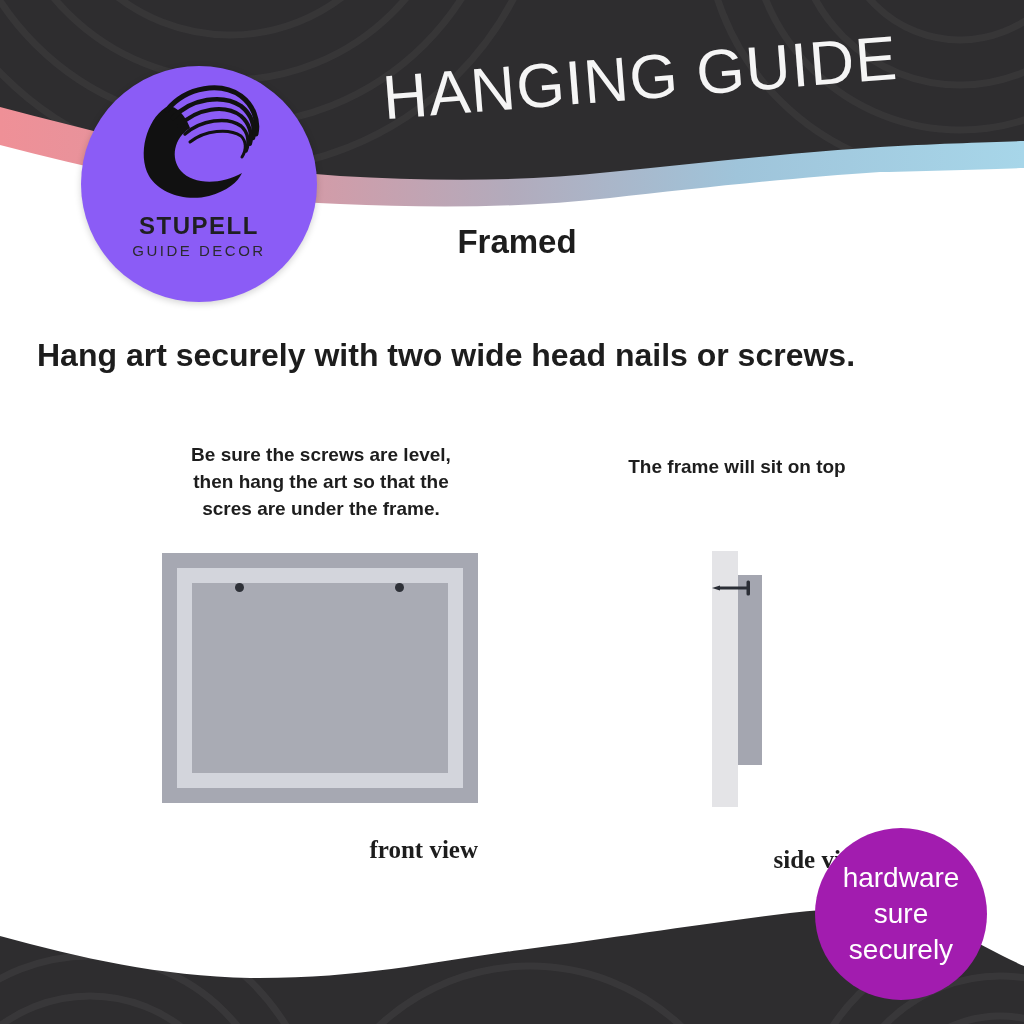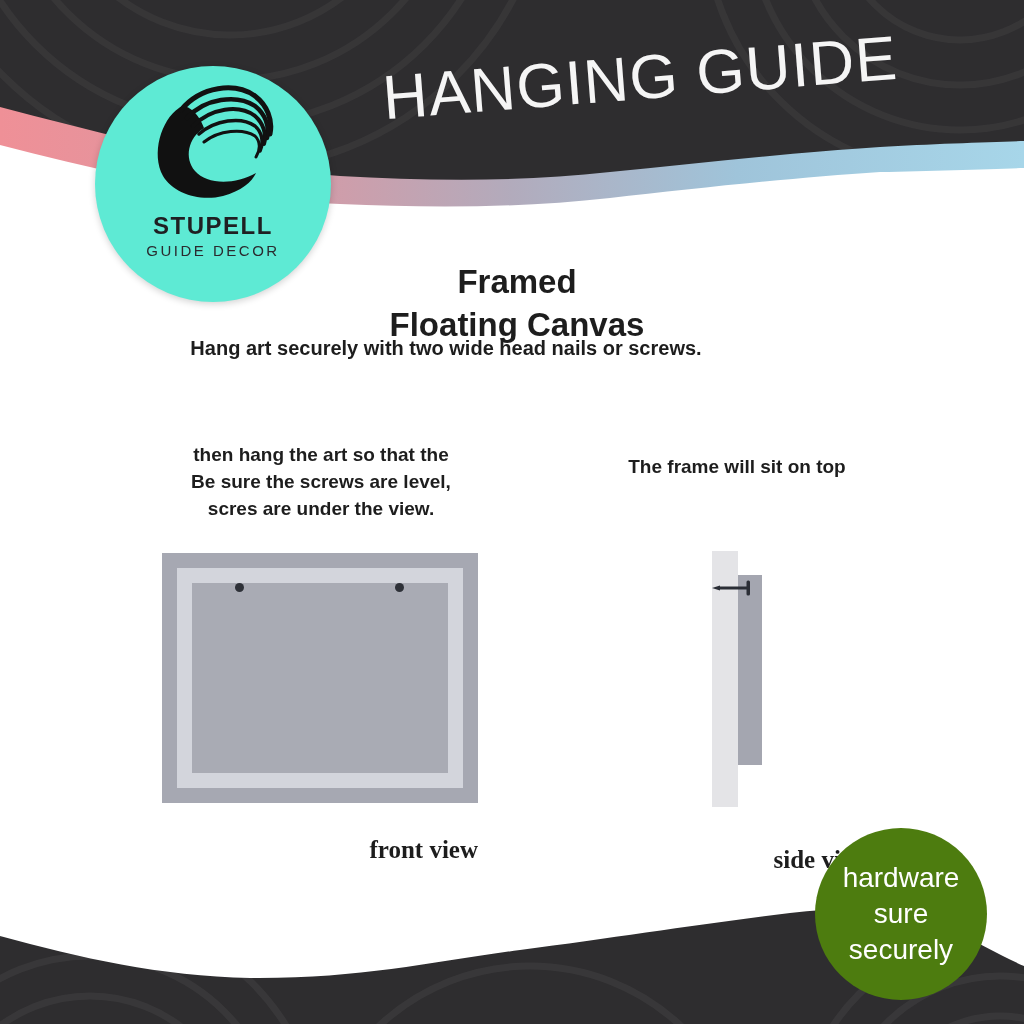--- a/index.html
+++ b/index.html
@@ -16,42 +16,42 @@
   #banner-title{
     position:absolute;left:350px;top:42px;width:580px;z-index:3;
     text-align:center;color:#f5f5f5;
     font-size:62px;font-weight:400;letter-spacing:1px;
     transform:rotate(-4.5deg);
     white-space:nowrap;
   }
 
   
   #logo-circle{
-    position:absolute;left:95px;top:66px;width:236px;height:236px;z-index:4;
-    background:#5eead4;border-radius:50%;
+    position:absolute;left:81px;top:66px;width:236px;height:236px;z-index:4;
+    background:#8b5cf6;border-radius:50%;
     box-shadow:0 2px 7px rgba(0,0,0,0.18);
   }
   #logo-svg{position:absolute;left:48px;top:8px;}
   #brand-name{
     position:absolute;left:0;top:146px;width:236px;text-align:center;
     font-size:24px;font-weight:600;letter-spacing:1.5px;color:#1f1f22;
   }
   #brand-tagline{
     position:absolute;left:0;top:176px;width:236px;text-align:center;
     font-size:15px;font-weight:400;letter-spacing:2.5px;color:#2a2a2e;
   }
 
   
   #product-title{
     position:absolute;left:315px;top:220px;width:404px;z-index:2;
-    text-align:center;font-size:33px;line-height:43px;font-weight:700;margin-top:40px;
+    text-align:center;font-size:33px;line-height:43px;font-weight:700;
   }
   #instruction-text{
     position:absolute;left:0;top:337px;width:892px;z-index:2;
-    text-align:center;font-size:20px;font-weight:600;
+    text-align:center;font-size:32px;font-weight:600;
   }
 
   
   .note{font-size:19px;line-height:27px;font-weight:600;text-align:center;z-index:2;}
   #front-note{left:140px;top:441px;width:362px;}
   #side-note{left:557px;top:453px;width:360px;}
 
   
   #front-frame{left:162px;top:553px;width:316px;height:250px;background:#a6a8b2;z-index:2;}
   #front-mat{left:15px;top:15px;right:15px;bottom:15px;background:#d3d5dc;}
@@ -64,21 +64,21 @@
   #side-view-label{left:670px;top:846px;width:200px;}
 
   
   #side-canvas-bar{left:712px;top:551px;width:26px;height:256px;background:#e4e4e7;z-index:2;}
   #side-frame-bar{left:738px;top:575px;width:24px;height:190px;background:#a4a6b0;z-index:2;}
   #nail-svg{left:712px;top:578px;z-index:3;}
 
   
   #hardware-badge{
     left:815px;top:828px;width:172px;height:172px;z-index:3;
-    background:#4d7c0f;border-radius:50%;
+    background:#a21caf;border-radius:50%;
     display:flex;flex-direction:column;justify-content:center;align-items:center;
     color:#ffffff;font-size:28px;line-height:36px;font-weight:400;text-align:center;
   }
 
   
   #bottom-wave-svg{position:absolute;left:0;top:886px;z-index:1;}
 </style>
 </head>
 <body>
 
@@ -124,29 +124,28 @@
       <path stroke-width="3.5" d="M56,60 C72,46 98,42 112,52 C119,58 121,68 117,77"></path>
       <path stroke-width="3" d="M61,68 C76,56 100,54 112,62 C117,67 118,75 113,83"></path>
     </g>
   </svg>
   <div id="brand-name">STUPELL</div>
   <div id="brand-tagline">GUIDE DECOR</div>
 </div>
 
 <div id="product-title">
   <div>Framed</div>
-  <div>Floating Canvas</div>
 </div>
 
 <div id="instruction-text">Hang art securely with two wide head nails or screws.</div>
 
 <div id="front-note" class="abs note">
+  <div>Be sure the screws are level,</div>
   <div>then hang the art so that the</div>
-  <div>Be sure the screws are level,</div>
-  <div>scres are under the view.</div>
+  <div>scres are under the frame.</div>
 </div>
 
 <div id="side-note" class="abs note">
   <div>The frame will sit on top</div>
 </div>
 
 <div id="front-frame" class="abs">
   <div id="front-mat" class="abs">
     <div id="front-canvas" class="abs"></div>
   </div>

